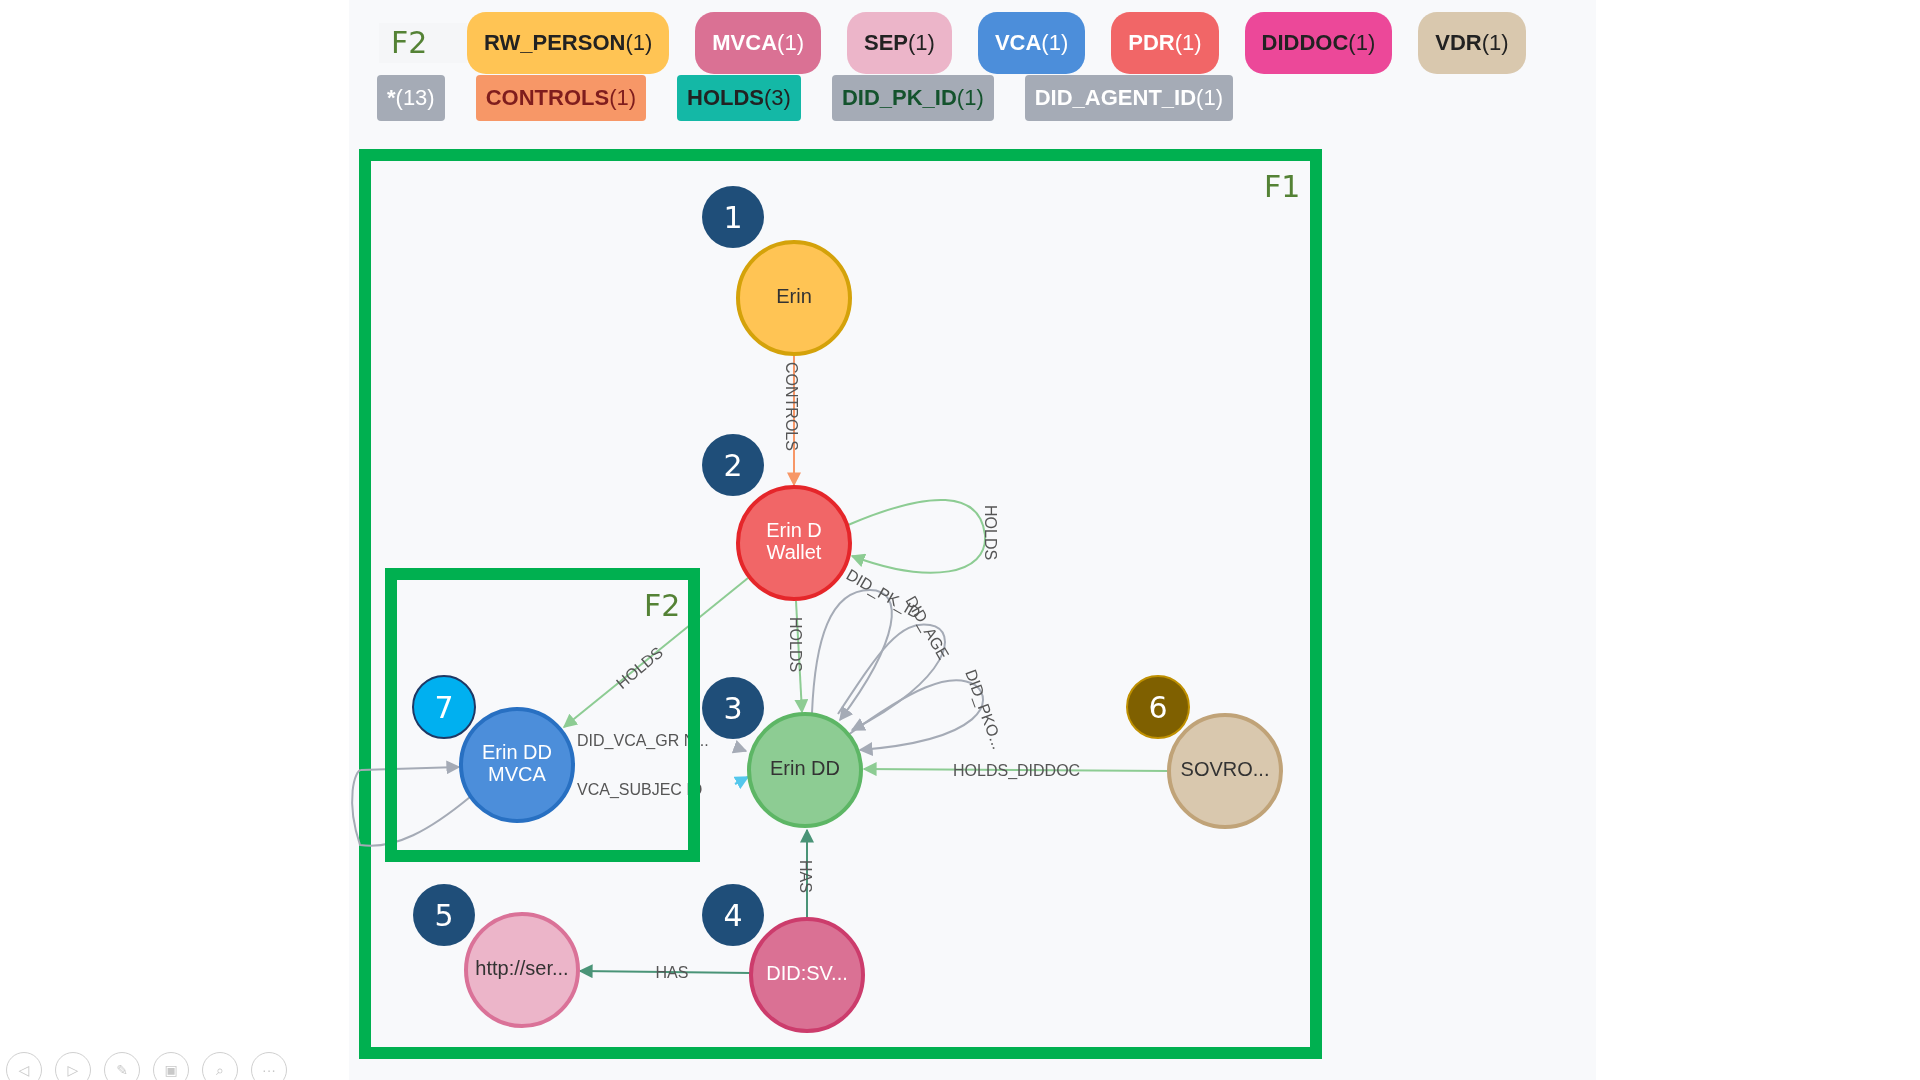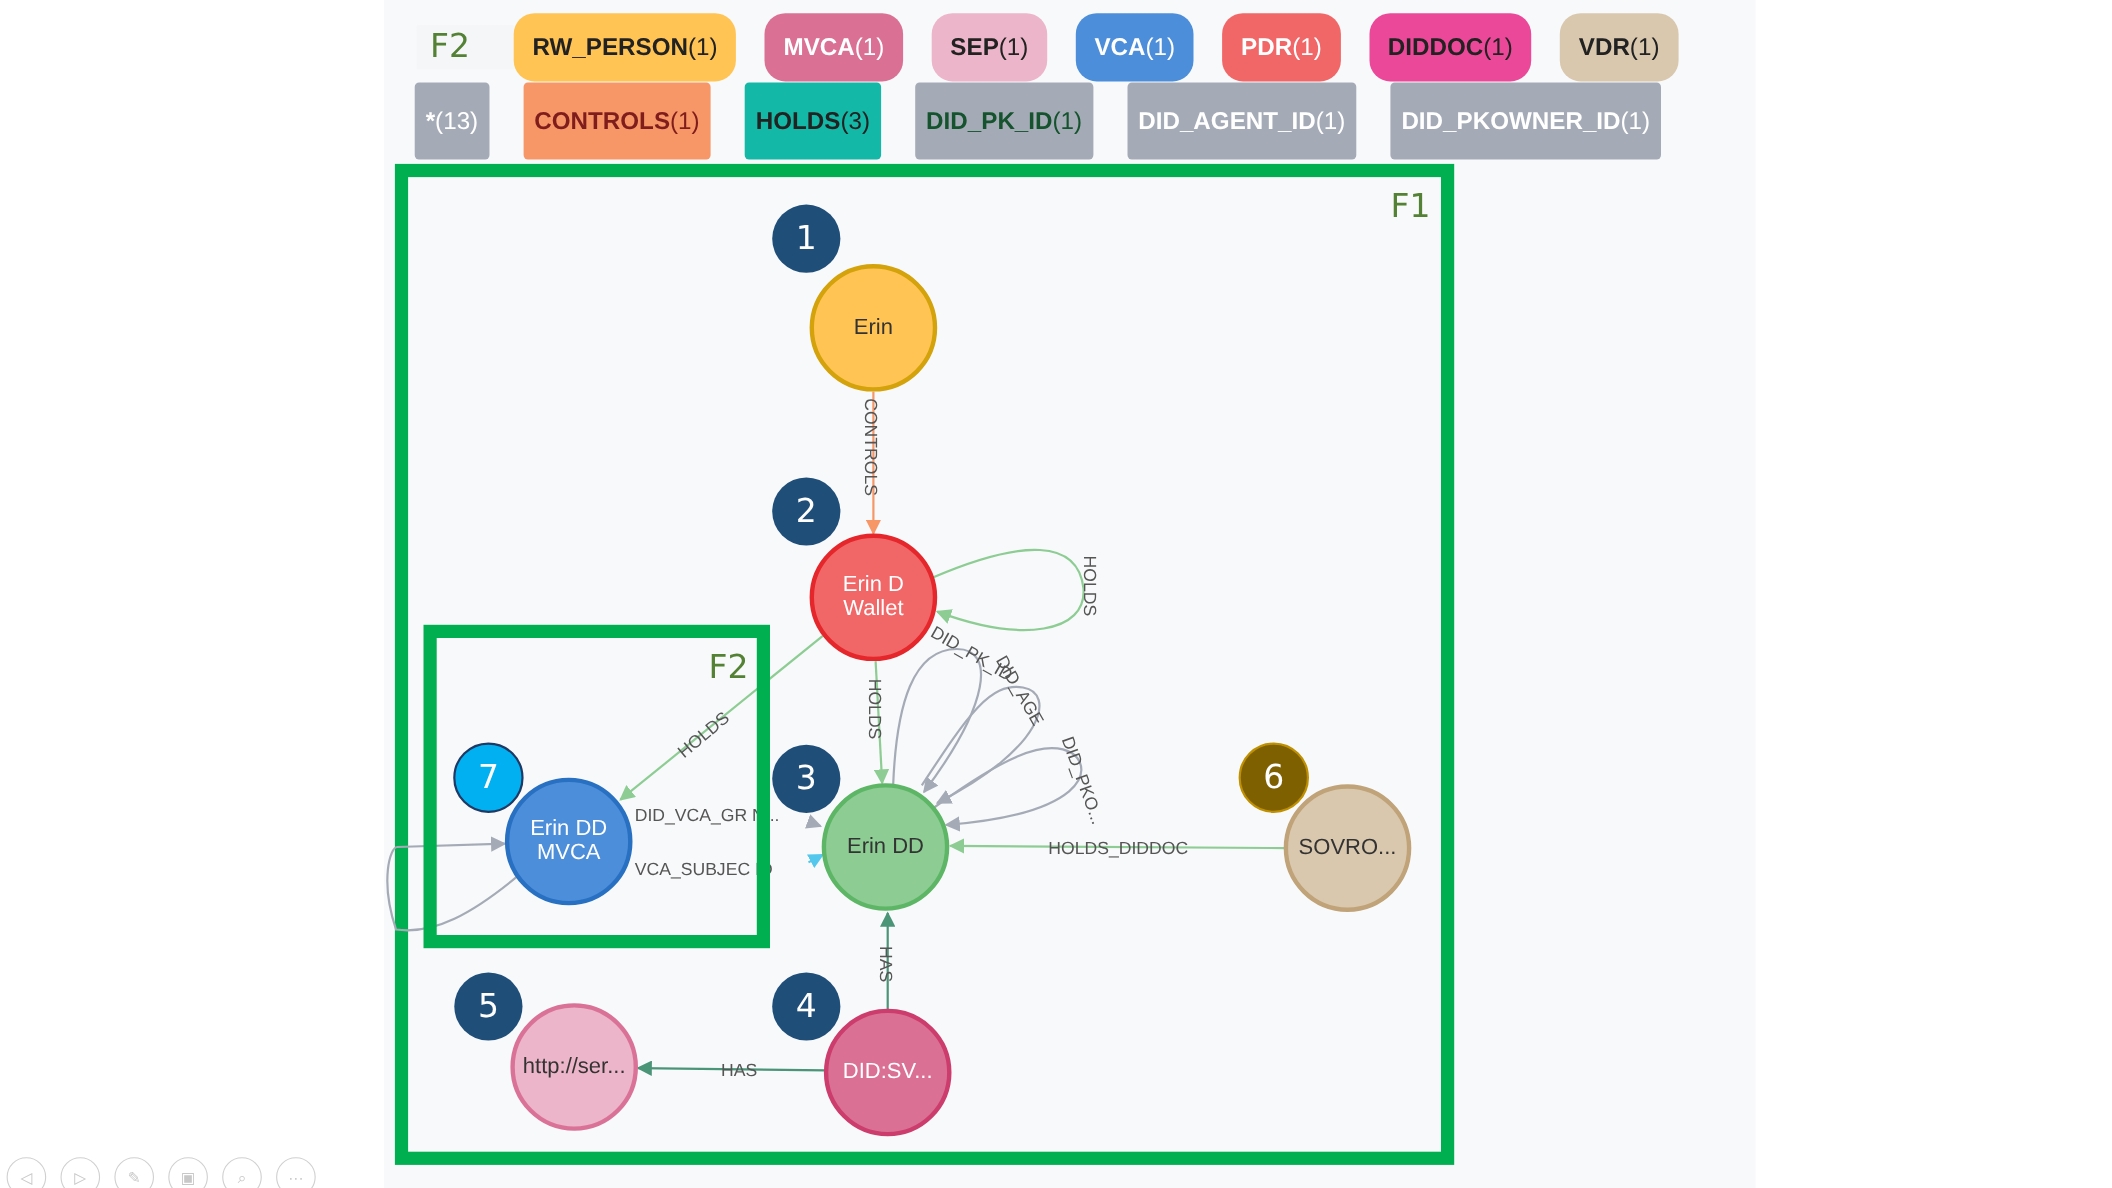--- a/index.html
+++ b/index.html
@@ -4,21 +4,21 @@
 <style>
   html,body{margin:0;padding:0;width:1920px;height:1080px;background:#ffffff;overflow:hidden;font-family:"Liberation Sans",sans-serif;}
   #stage{position:relative;width:1920px;height:816px;}
   #panel{position:absolute;left:349px;top:0;width:1247px;height:1080px;background:#f8f9fb;}
   .legend-row{position:absolute;left:0;display:flex;align-items:center;}
   #row-nodes{top:12px;left:30px;}
   #row-rels{top:75px;left:28px;}
   .f2-title{width:76px;font-family:"DejaVu Sans",sans-serif;font-size:30px;color:#548235;background:#f5f6f8;text-align:left;padding-left:12px;height:40px;line-height:40px;}
   .pill{height:38px;line-height:38px;border-radius:19px;padding:12px 17px;margin-right:26px;font-size:22px;font-weight:bold;white-space:nowrap;cursor:pointer;}
   .pill .cnt{font-weight:normal;}
-  .tag{height:38px;line-height:38px;border-radius:4px;padding:16px 10px;margin-right:31px;font-size:22px;font-weight:bold;white-space:nowrap;cursor:pointer;}
+  .tag{height:38px;line-height:38px;border-radius:4px;padding:4px 10px;margin-right:31px;font-size:22px;font-weight:bold;white-space:nowrap;cursor:pointer;}
   .tag .cnt{font-weight:normal;}
   svg#graph{position:absolute;left:0;top:0;}
   .frame-label{font-family:"DejaVu Sans",sans-serif;fill:#548235;font-size:30px;}
   .node-label{font-family:"Liberation Sans",sans-serif;font-size:20px;text-anchor:middle;dominant-baseline:middle;}
   .edge-label{font-family:"Liberation Sans",sans-serif;font-size:16px;fill:#555;}
   .badge-num{font-family:"DejaVu Sans",sans-serif;font-size:30px;fill:#fff;text-anchor:middle;dominant-baseline:central;}
   #controls{position:absolute;left:6px;top:1052px;display:flex;}
   .ctl{width:34px;height:34px;border:1px solid #d0d0d0;border-radius:50%;margin-right:13px;display:flex;align-items:center;justify-content:center;color:#c8c8c8;font-size:14px;cursor:pointer;background:#fff;}
 </style>
 </head>
@@ -35,21 +35,20 @@
         <div class="pill" style="background: rgb(241, 102, 103); color: rgb(255, 255, 255);"><span>PDR</span><span class="cnt">(1)</span></div>
         <div class="pill" style="background: #ec4899; color: rgb(34, 34, 34);"><span>DIDDOC</span><span class="cnt">(1)</span></div>
         <div class="pill" style="background: rgb(217, 200, 174); color: rgb(34, 34, 34); text-align: center;"><span>VDR</span><span class="cnt">(1)</span></div>
       </div>
     <div id="row-rels" class="legend-row">
         <div class="tag" style="background: rgb(165, 171, 182); color: rgb(255, 255, 255);"><span>*</span><span class="cnt">(13)</span></div>
         <div class="tag" style="background: rgb(247, 151, 103); color: #7f1d1d;"><span>CONTROLS</span><span class="cnt">(1)</span></div>
         <div class="tag" style="background: #14b8a6; color: rgb(34, 34, 34);"><span>HOLDS</span><span class="cnt">(3)</span></div>
         <div class="tag" style="background: rgb(165, 171, 182); color: #14532d;"><span>DID_PK_ID</span><span class="cnt">(1)</span></div>
         <div class="tag" style="background: rgb(165, 171, 182); color: rgb(255, 255, 255);"><span>DID_AGENT_ID</span><span class="cnt">(1)</span></div>
-        <div class="tag" style="background: rgb(165, 171, 182); color: rgb(255, 255, 255);"><span>DID_PKOWNER_ID</span><span class="cnt">(1)</span></div>
       </div>
   </div>
 
   <svg id="graph" width="1920" height="1080">
     <defs>
       <marker id="arr-gray" viewBox="0 0 10 10" refX="9" refY="5" markerWidth="7" markerHeight="7" orient="auto">
           <path d="M0,0 L10,5 L0,10 z" fill="#a5abb6"></path>
         </marker>
       <marker id="arr-green" viewBox="0 0 10 10" refX="9" refY="5" markerWidth="7" markerHeight="7" orient="auto">
           <path d="M0,0 L10,5 L0,10 z" fill="#8dcc93"></path>

